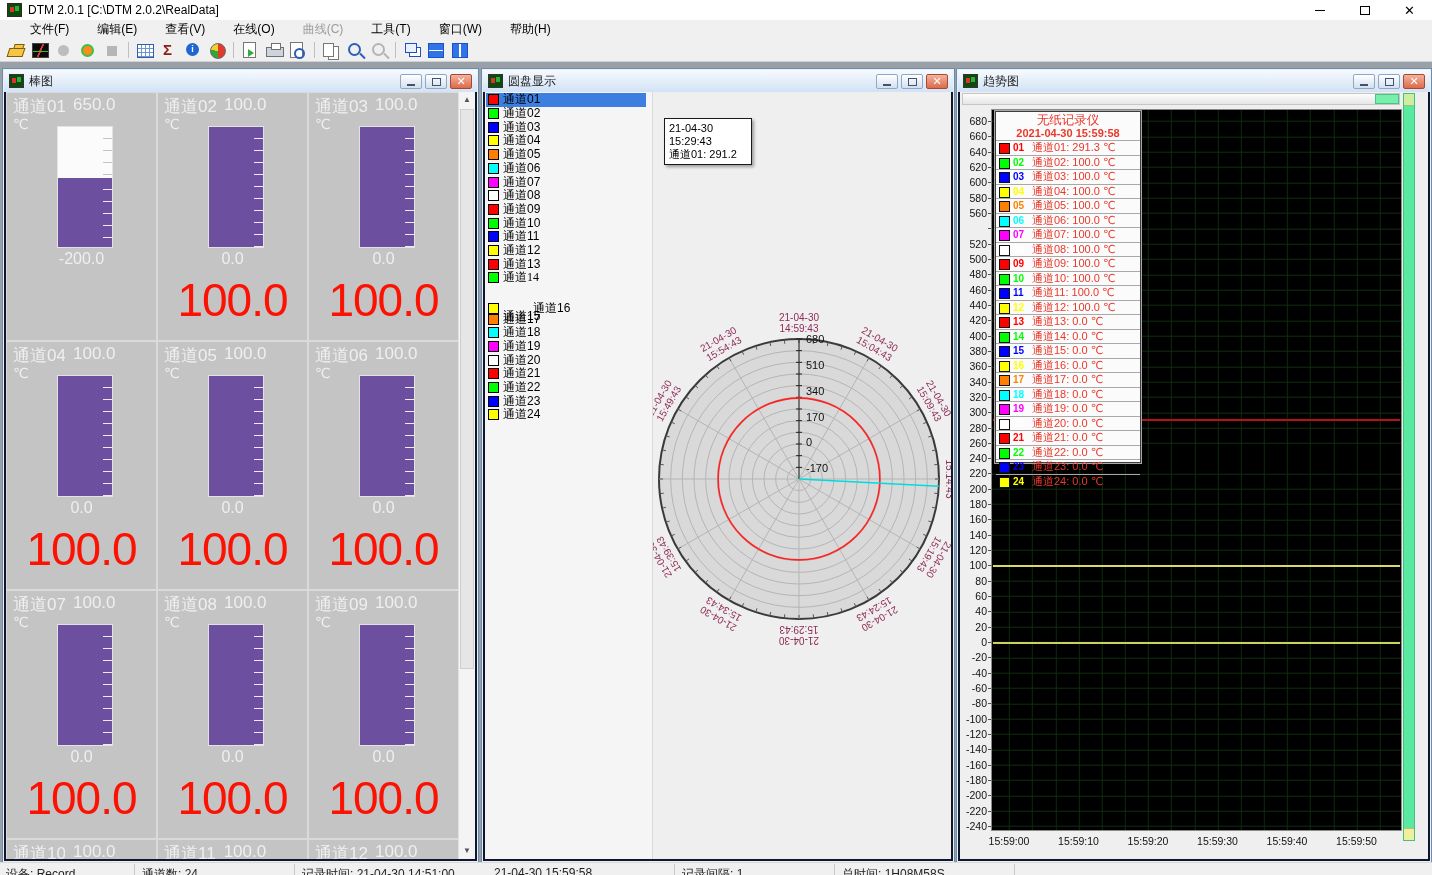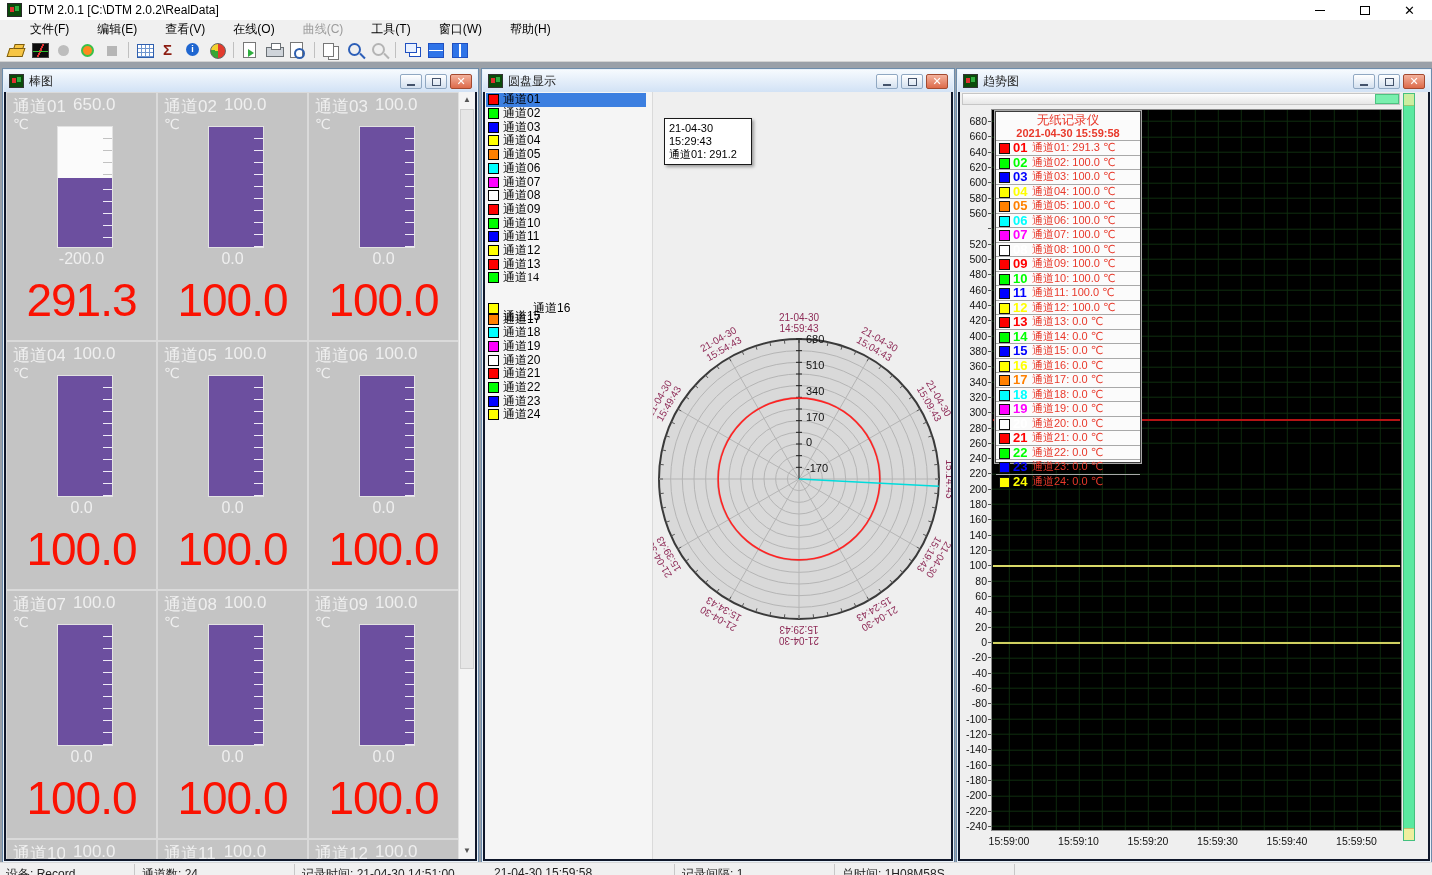--- a/index.html
+++ b/index.html
@@ -118,21 +118,21 @@
   .series-line{position:absolute;left:1px;right:1px;height:2px;}
   .ylab{position:absolute;width:27px;text-align:right;font-size:10.5px;color:#111;}
   .ytick-strip{position:absolute;left:28px;top:28.6px;width:3px;height:706px;
      background:repeating-linear-gradient(to bottom,#555 0 1px,transparent 1px 15.326px);}
   .xlab{position:absolute;width:56px;text-align:center;font-size:10.5px;color:#111;top:743px;}
   #legend{position:absolute;left:35px;top:19px;width:146px;height:352px;background:#fbfbfb;border:1px solid #3c3c3c;outline:1px solid #a8a8a8;box-sizing:border-box;z-index:4;}
   #legend-title{height:15px;text-align:center;font-size:12.5px;color:#e8392b;line-height:16px;}
   #legend-ts{height:13px;text-align:center;font-size:11px;color:#e8392b;font-weight:bold;line-height:13px;}
   .leg-row{position:relative;height:13.5px;border-top:1px solid #a8a8a8;}
   .leg-swatch{position:absolute;left:3px;top:2px;width:9px;height:9px;border:1px solid #111;box-sizing:content-box;}
-  .leg-num{position:absolute;left:17px;top:0;font-size:13px;line-height:13px;font-weight:bold;}
+  .leg-num{position:absolute;left:17px;top:0;font-size:10px;line-height:13px;font-weight:bold;}
   .leg-text{position:absolute;left:36px;top:0;font-size:11px;line-height:13px;color:#e8392b;}
 
   
   #statusbar{left:0;top:862px;width:1432px;height:13px;background:#f0f0f0;border-top:1px solid #d8d8d8;overflow:hidden;}
   .seg{position:absolute;top:3px;font-size:12px;white-space:nowrap;color:#222;}
   .seg-div{position:absolute;top:1px;width:1px;height:12px;background:#c8c8c8;}
 </style>
 </head>
 <body>
 
@@ -243,21 +243,20 @@
             <span class="ch-max">650.0</span>
           </div>
           <div class="ch-unit">℃</div>
           <div class="gauge">
             <div class="gticks"></div>
             <div class="gfill" style="height: 57.8%;">
               <div class="gticks"></div>
             </div>
           </div>
           <div class="ch-min">-200.0</div>
-          <div class="ch-val">291.3</div>
         </div>
         <div class="cell">
           <div class="cell-head">
             <span class="ch-name">通道02</span>
             <span class="ch-max">100.0</span>
           </div>
           <div class="ch-unit">℃</div>
           <div class="gauge">
             <div class="gticks"></div>
             <div class="gfill" style="height: 100%;">

